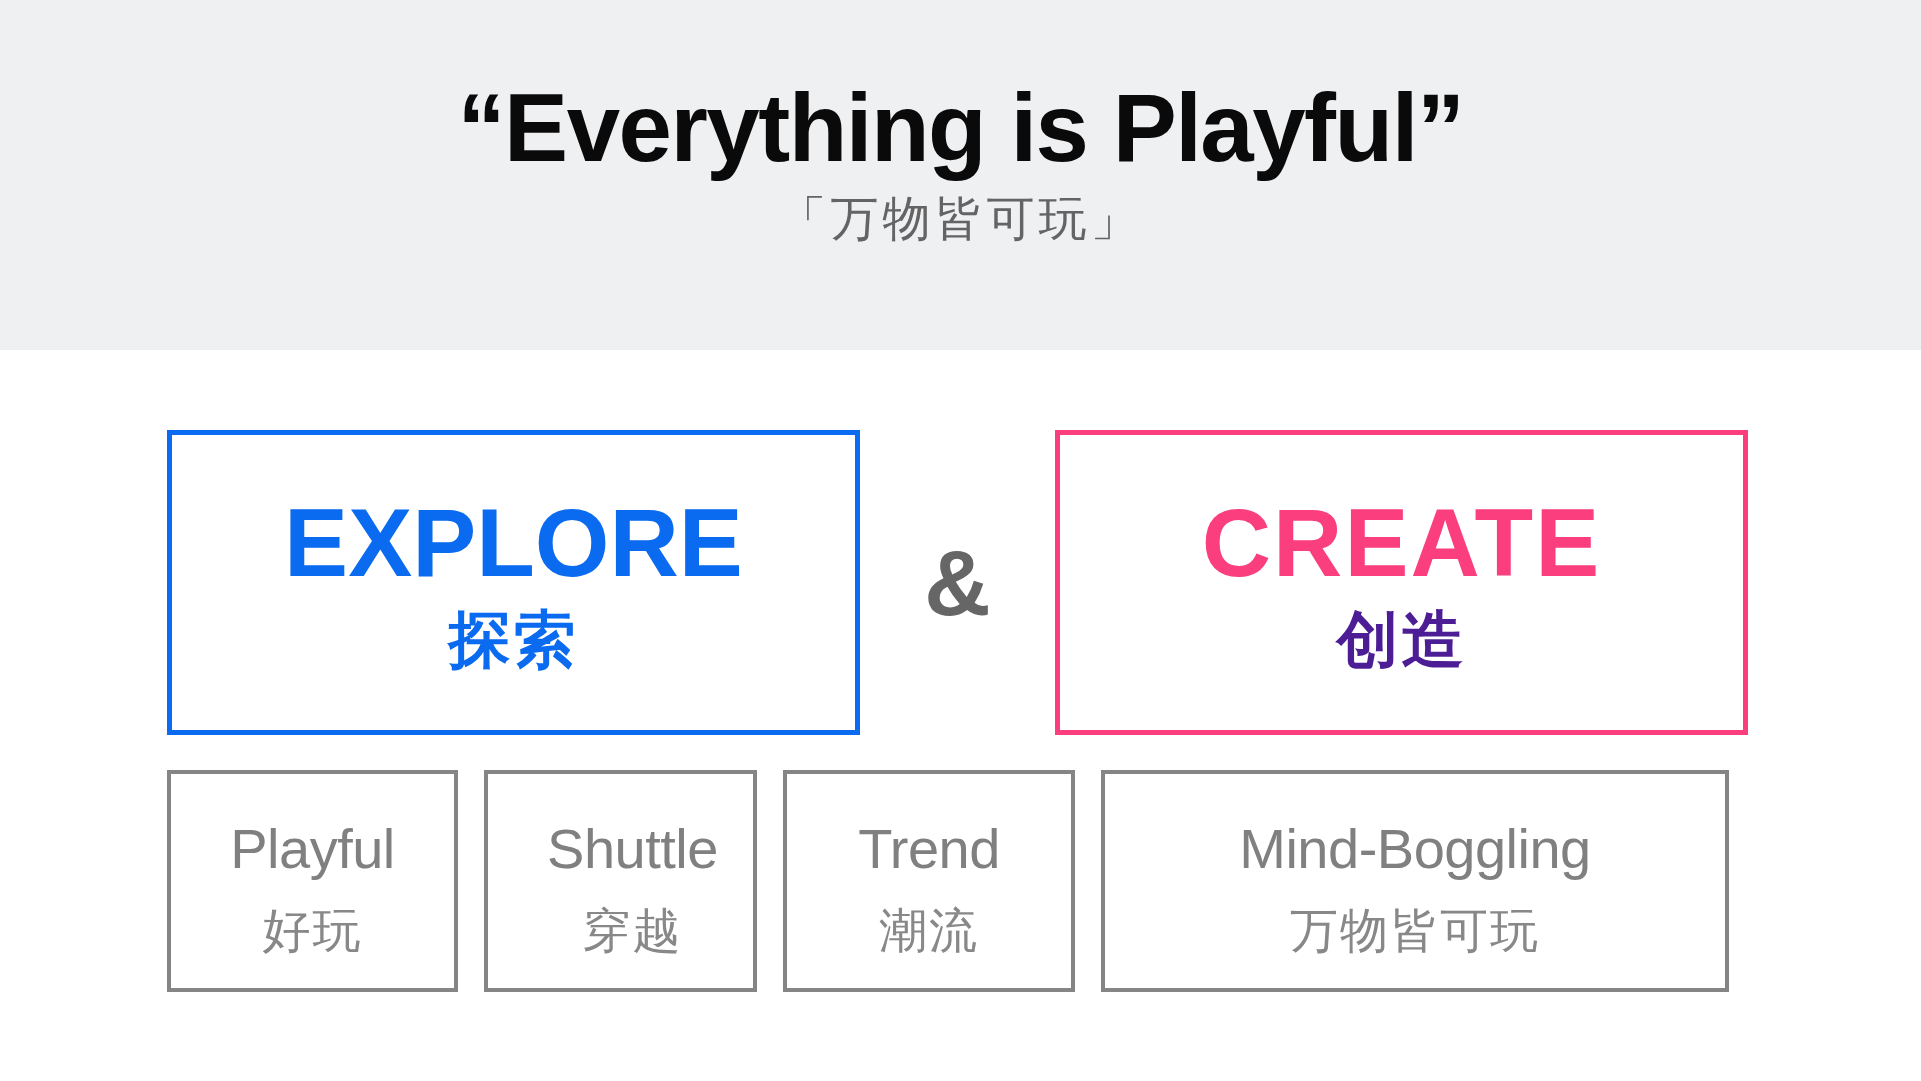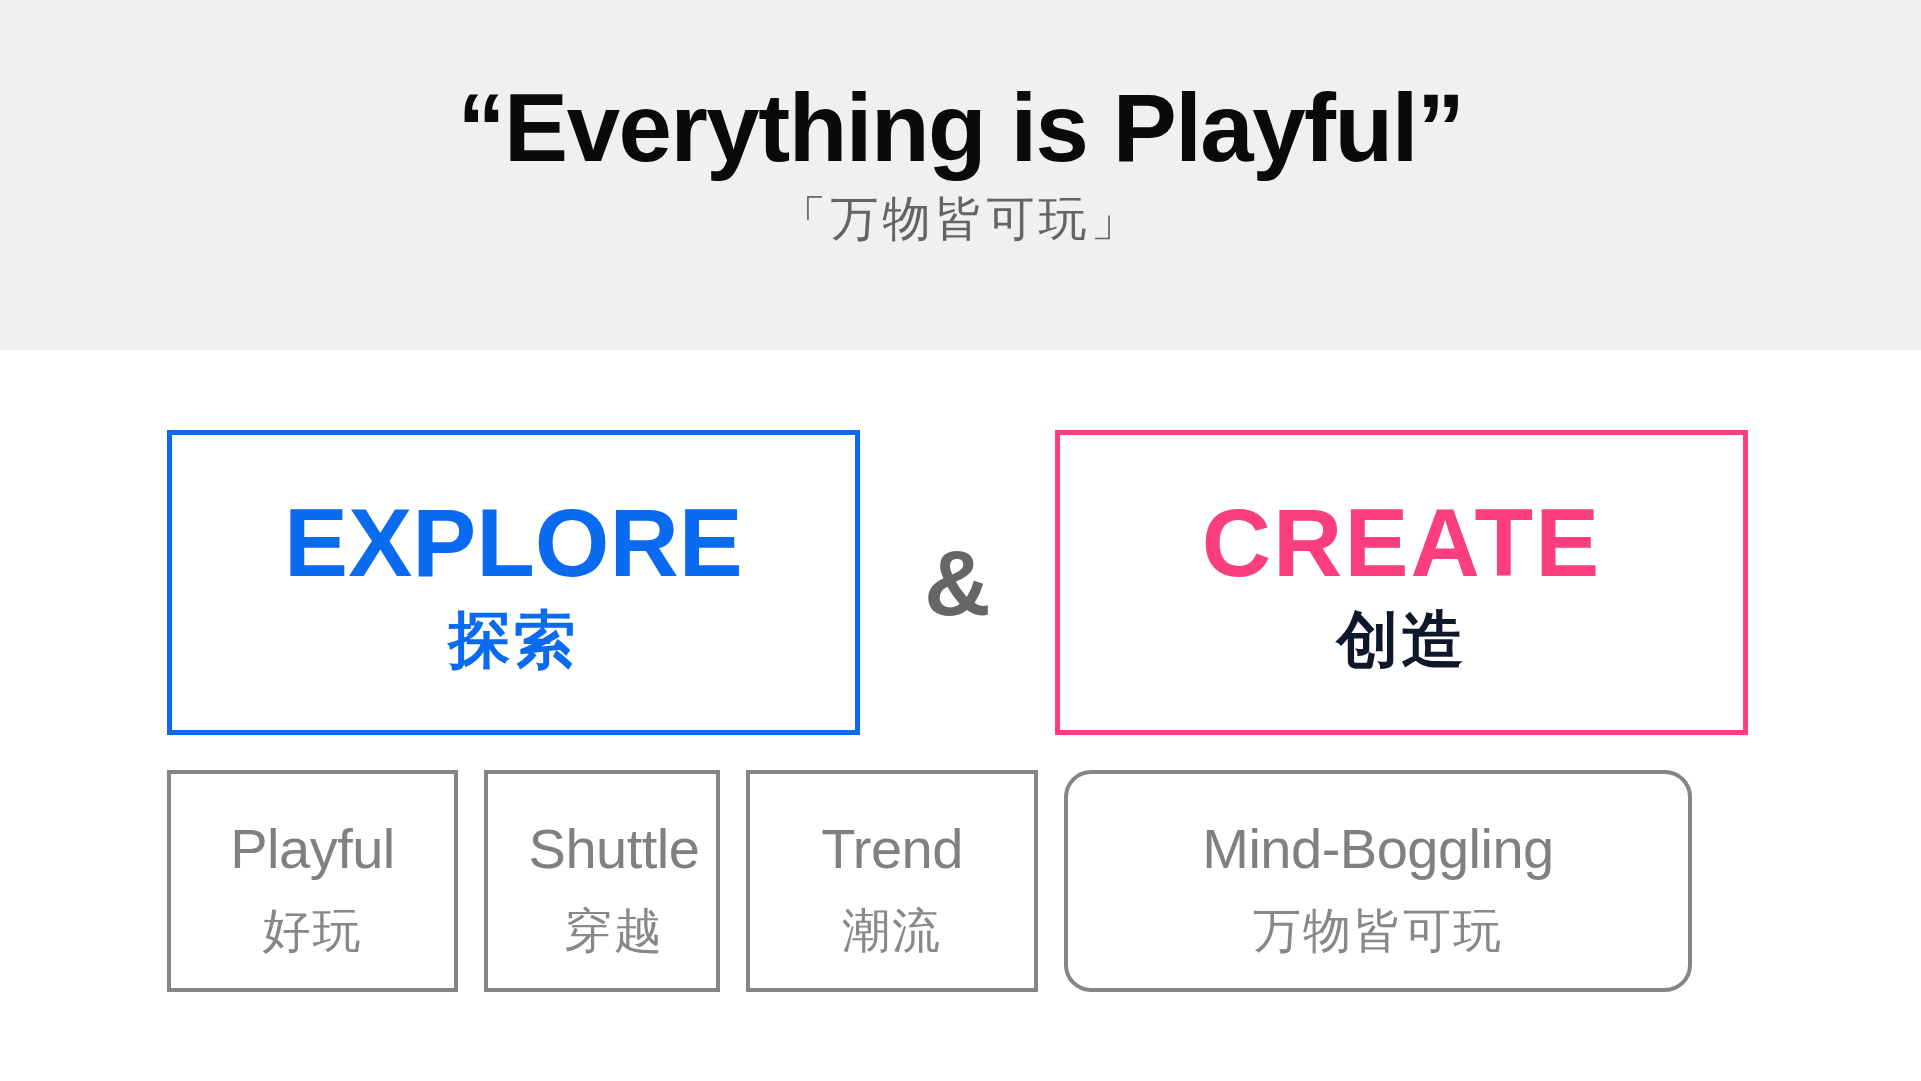--- a/index.html
+++ b/index.html
@@ -107,21 +107,21 @@
   }
   .pillar-cn {
     font-size: 62px;
     font-weight: 800;
     line-height: 1;
     margin: 18px 0 0 0;
     letter-spacing: 3px;
     white-space: nowrap;
   }
   .pillar-cn--explore { color: #0a6bf0; }
-  .pillar-cn--create  { color: #0f172a; }
+  .pillar-cn--create  { color: #4c1d95; }
 
   .conjunction {
     font-size: 92px;
     font-weight: 700;
     color: #666666;
     line-height: 1;
     width: 140px;
     text-align: center;
     user-select: none;
   }
@@ -142,23 +142,23 @@
     box-sizing: border-box;
     border: 4px solid #858585;
     background: #ffffff;
     display: flex;
     flex-direction: column;
     align-items: center;
     justify-content: center;
     padding: 0 14px;
   }
   .tag--playful  { width: 291px; }
-  .tag--shuttle  { width: 236px; padding-left: 38px; }
+  .tag--shuttle  { width: 273px; padding-left: 38px; }
   .tag--trend    { width: 292px; }
-  .tag--mind     { width: 628px; border-radius: 27px; }
+  .tag--mind     { width: 628px; }
 
   .tag-en {
     font-size: 56px;
     font-weight: 400;
     color: #808080;
     line-height: 1.05;
     letter-spacing: -0.5px;
     margin: 16px;
     white-space: nowrap;
   }

